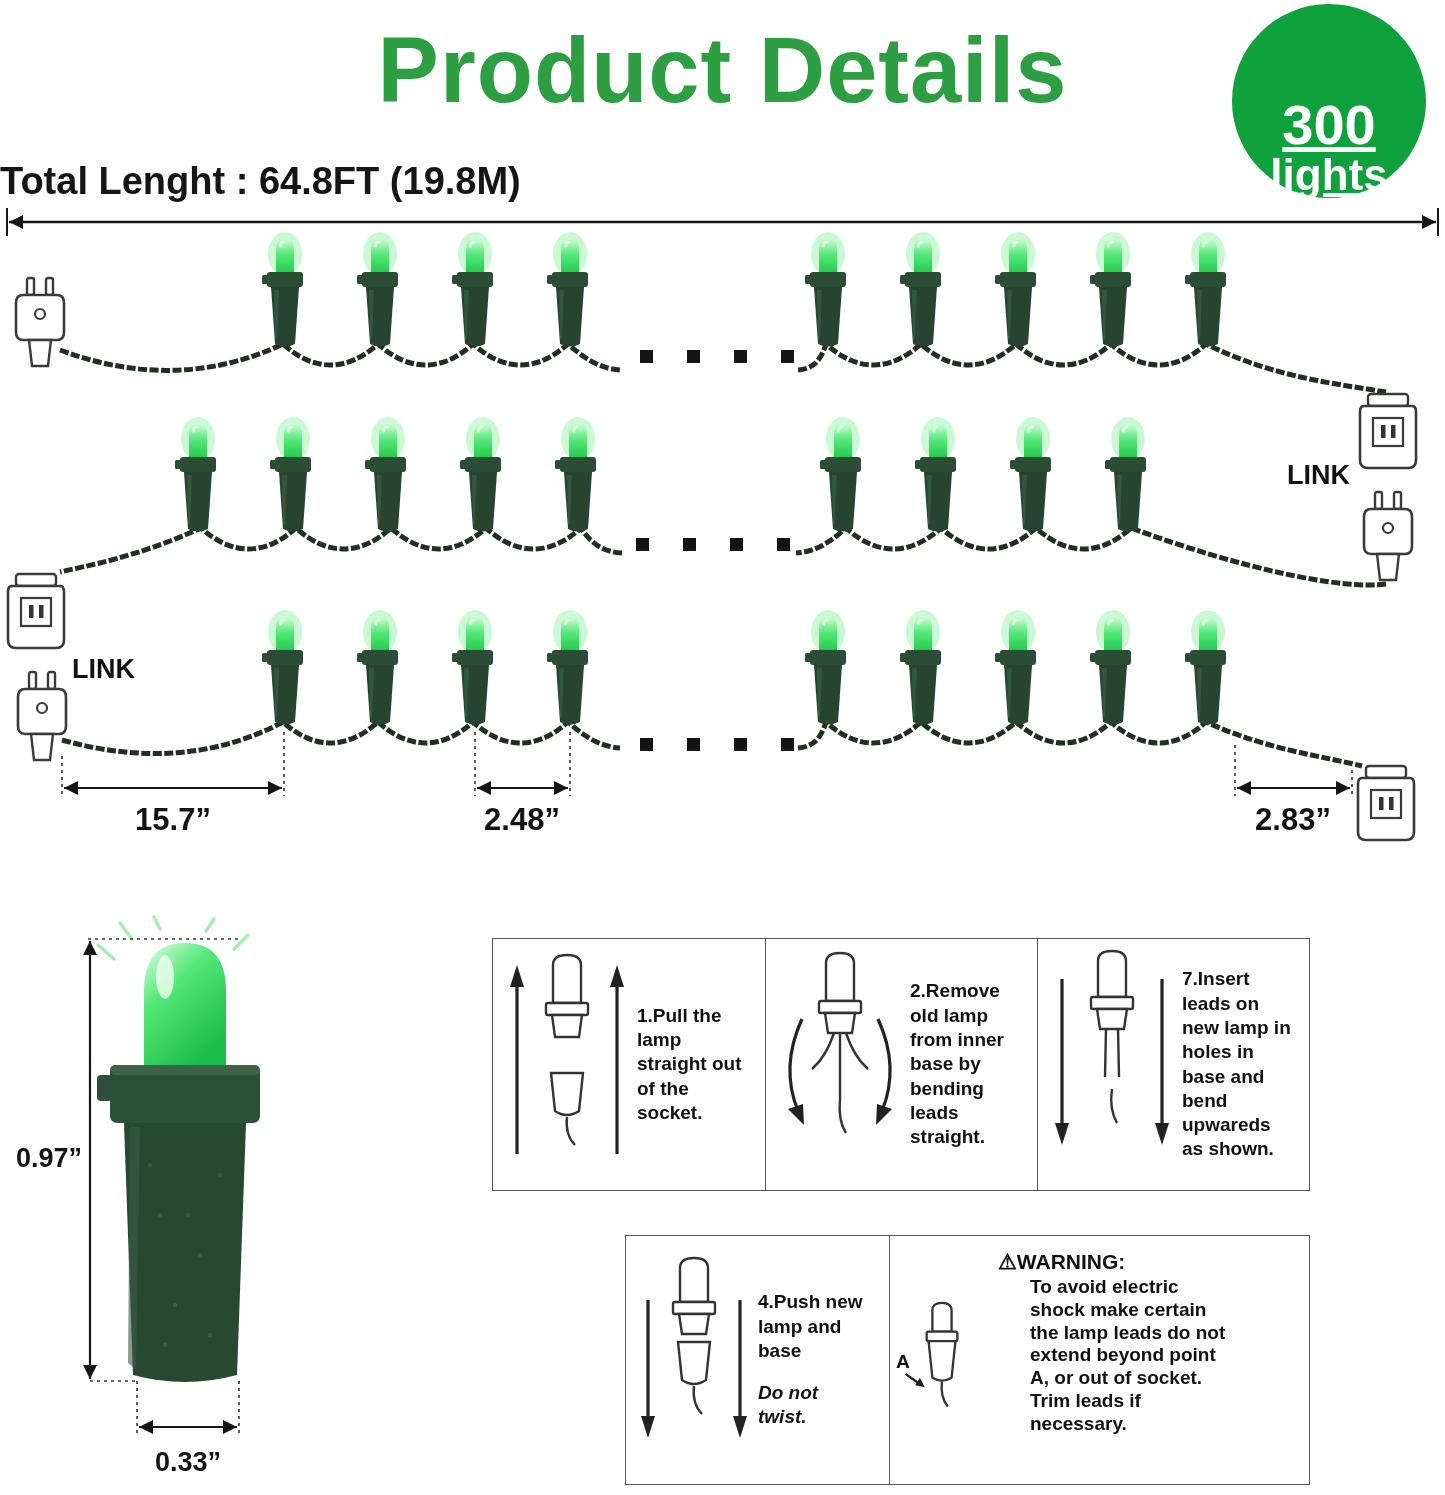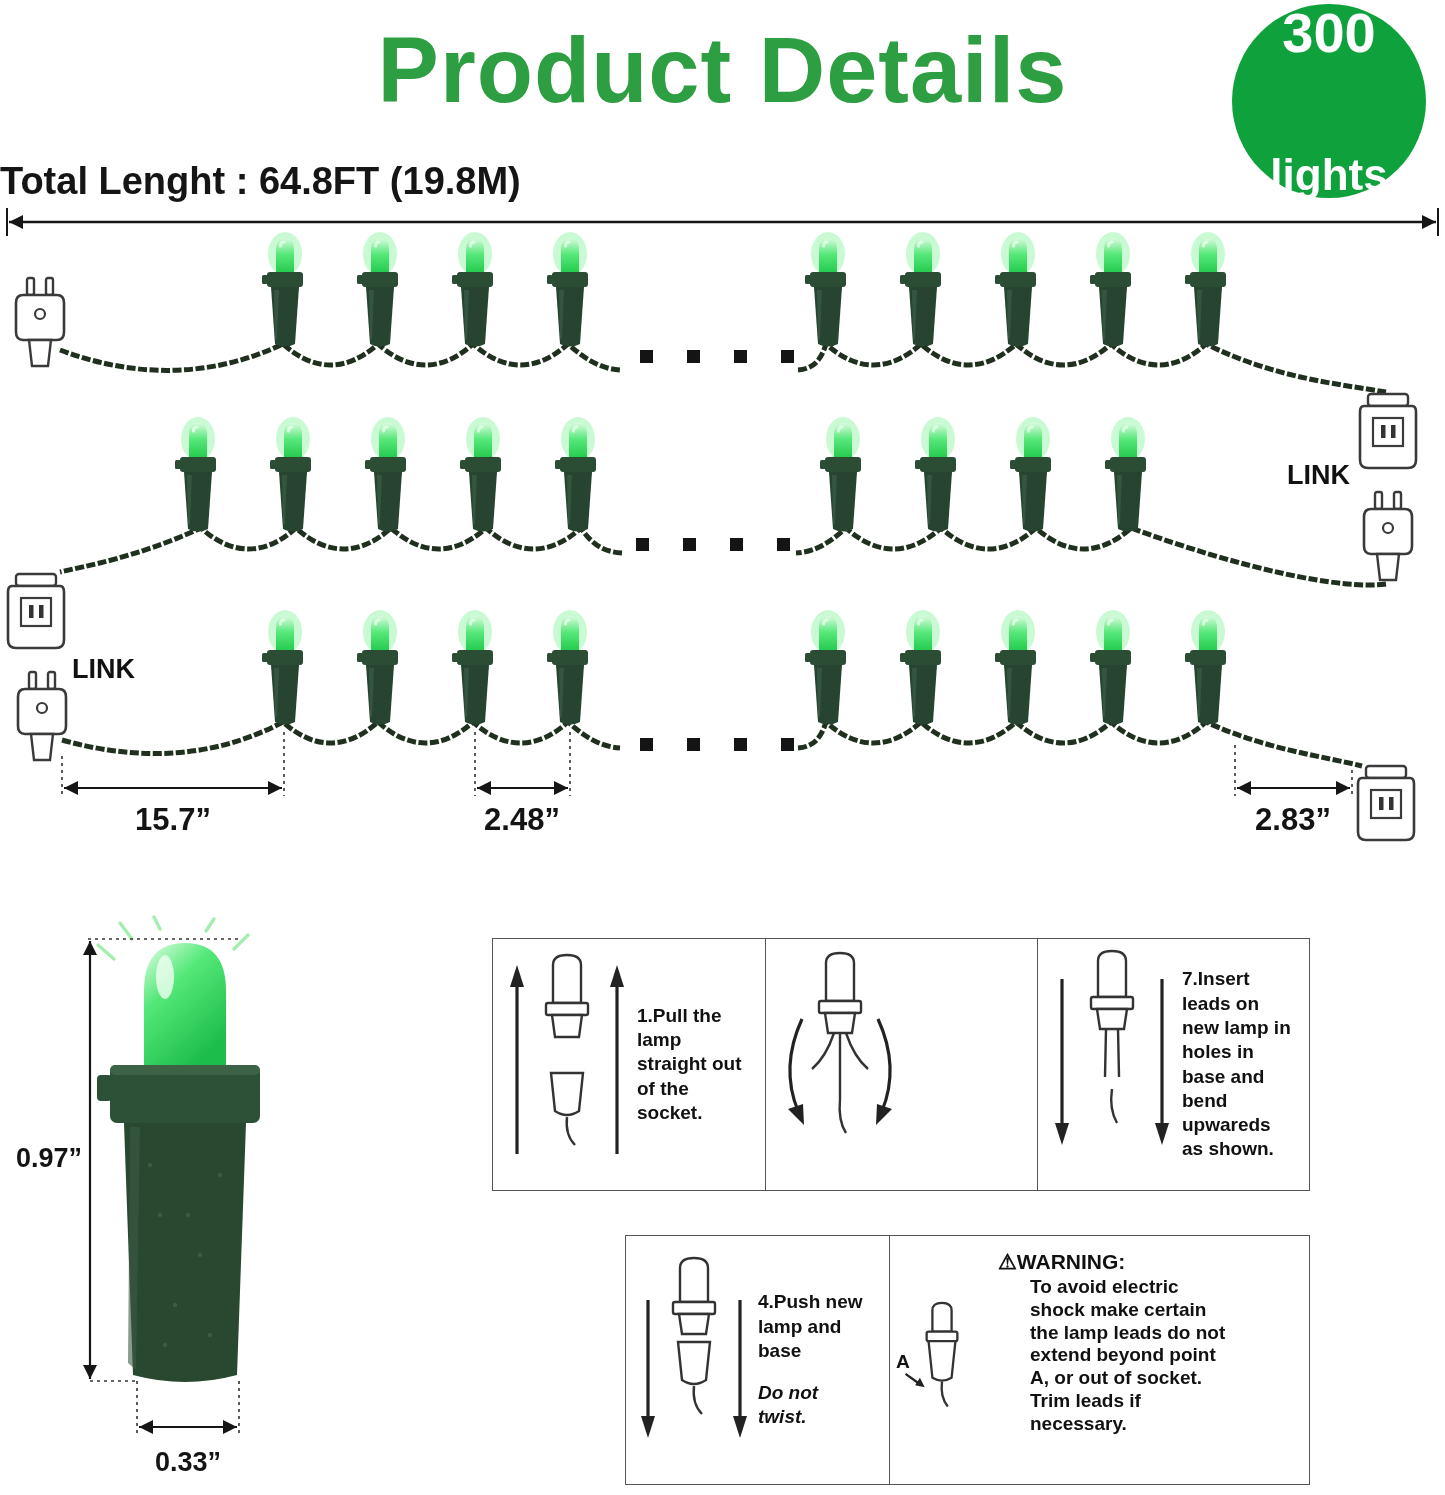--- a/index.html
+++ b/index.html
@@ -2,21 +2,21 @@
 <html style="--accent-green: #2d9e41; --badge-green: #0fa23c; --bulb-green: #35d95b; --socket-green: #2b4d33; --wire-color: #20301f;"><head>
 <meta charset="utf-8">
 <style>
   html,body{margin:0;padding:0;background:#fff;}
   .page{position:relative;width:1445px;height:1495px;background:#fff;overflow:hidden;
         font-family:"Liberation Sans",sans-serif;color:#111;}
   .title{position:absolute;top:18px;left:0;width:100%;text-align:center;margin:0;
          font-size:92px;font-weight:800;letter-spacing:1px;color:var(--accent-green,#2d9e41);}
   .badge{position:absolute;left:1232px;top:4px;width:194px;height:194px;border-radius:50%;
          background:var(--badge-green,#0fa23c);color:#fff;display:flex;flex-direction:column;
-         align-items:center;justify-content:space-between;line-height:1.02;}
+         align-items:center;justify-content:flex-end;line-height:1.02;text-decoration:underline;}
   .badge .n{font-size:56px;font-weight:700;}
   .badge .u{font-size:44px;font-weight:700;}
   .total{position:absolute;top:160px;left:0;width:100%;text-align:left;
          font-size:38px;font-weight:700;color:#151515;}
   svg text{font-family:"Liberation Sans",sans-serif;}
   .diagram{position:absolute;left:0;top:200px;}
   .closeup{position:absolute;left:10px;top:915px;}
   .wire{fill:none;stroke:var(--wire-color,#20301f);stroke-width:5;stroke-dasharray:9 2.5;}
   .dimline{stroke:#161616;stroke-width:2.2;}
   .tick{stroke:#161616;stroke-width:2;}
@@ -260,20 +260,21 @@
         <rect class="oln" x="45" y="52" width="42" height="12" rx="2"></rect>
         <path class="oln" d="M51 64 H81 L78 84 H54 Z"></path>
         <path class="olnf" d="M60 84 Q52 108 38 120"></path>
         <path class="olnf" d="M72 84 Q80 108 94 120"></path>
         <path class="olnf" d="M66 84 L66 150 Q64 172 72 184"></path>
         <path class="arrowln" fill="none" d="M28 70 Q6 118 24 162"></path>
           <polygon class="arrowhd" points="30,176 14,160 29,155"></polygon>
         <path class="arrowln" fill="none" d="M104 70 Q126 118 108 162"></path>
           <polygon class="arrowhd" points="102,176 103,155 118,160"></polygon>
       </svg>
+      <div class="inst-text">2.Remove old lamp from inner base by bending leads straight.</div>
     </div>
     <div class="inst-box">
       <svg class="inst-icon" width="132" height="232" viewBox="0 0 132 232">
         <line class="arrowln" x1="16" y1="30" x2="16" y2="178"></line>
           <polygon class="arrowhd" points="16,196 9,174 23,174"></polygon>
         <line class="arrowln" x1="116" y1="30" x2="116" y2="178"></line>
           <polygon class="arrowhd" points="116,196 109,174 123,174"></polygon>
         <path class="oln" d="M52 12 Q52 2 66 2 Q80 2 80 12 V48 H52 Z"></path>
         <rect class="oln" x="45" y="48" width="42" height="12" rx="2"></rect>
         <path class="oln" d="M51 60 H81 L78 80 H54 Z"></path>

